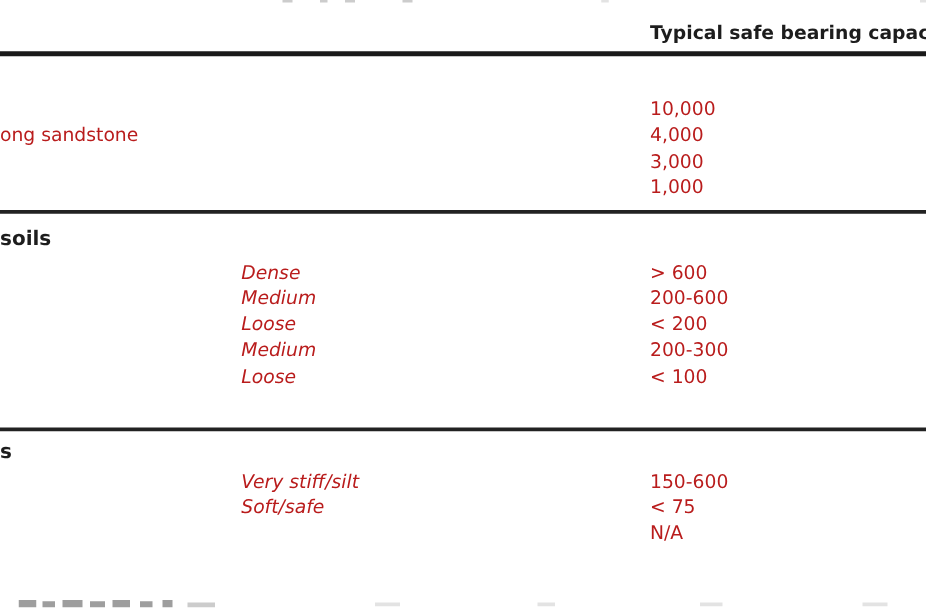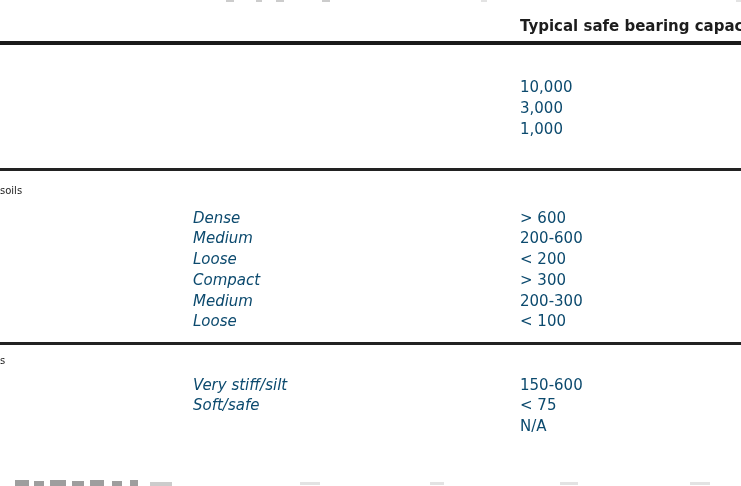--- a/index.html
+++ b/index.html
@@ -19,36 +19,36 @@
     white-space: nowrap; line-height: 22px;
   }
 
   .rule { left: 0; width: 741px; background: #1f1f1f; }
   .rule-1 { top: 41px;  height: 4px; background: #1a1a1a; }
   .rule-2 { top: 168px; height: 3px; background: #222222; }
   .rule-3 { top: 342px; height: 3px; background: #222222; }
 
   .section-title {
     left: 0;
-    font-size: 10px; font-weight: normal; color: #1d1d1d;
+    font-size: 16px; font-weight: bold; color: #1d1d1d;
     line-height: 21px; white-space: nowrap;
   }
   .title-soils { top: 180px; }
   .title-s    { top: 350px; }
 
   .rows { left: 0; width: 741px; }
   .rows-rock     { top: 77px; }
   .rows-granular { top: 207.5px; }
   .rows-cohesive { top: 374.5px; }
 
   .row { position: relative; height: 20.75px; }
   .cell {
     position: absolute; top: 0;
     font-size: 15px; line-height: 20.75px;
-    white-space: nowrap; color: #0c4a6e;
+    white-space: nowrap; color: #b91c1c;
   }
   .c-label { left: 0; }
   .c-sub   { left: 193px; font-style: italic; }
   .c-value { left: 520px; }
 
   
   .remnant { position: absolute; background: #cccccc; }
   .remnant.dk { background: #9e9e9e; }
   .remnant.lt { background: #e3e3e3; }
 </style>
@@ -66,20 +66,24 @@
 
 <div class="abs col-header">Typical safe bearing capaci</div>
 
 <div class="abs rule rule-1"></div>
 
 <div class="abs rows rows-rock">
   <div class="row">
     <span class="cell c-value">10,000</span>
   </div>
   <div class="row">
+    <span class="cell c-label">ong sandstone</span>
+    <span class="cell c-value">4,000</span>
+  </div>
+  <div class="row">
     <span class="cell c-value">3,000</span>
   </div>
   <div class="row">
     <span class="cell c-value">1,000</span>
   </div>
 </div>
 
 <div class="abs rule rule-2"></div>
 
 <div class="abs section-title title-soils">soils</div>
@@ -89,24 +93,20 @@
     <span class="cell c-sub">Dense</span>
     <span class="cell c-value">&gt; 600</span>
   </div>
   <div class="row">
     <span class="cell c-sub">Medium</span>
     <span class="cell c-value">200-600</span>
   </div>
   <div class="row">
     <span class="cell c-sub">Loose</span>
     <span class="cell c-value">&lt; 200</span>
-  </div>
-  <div class="row">
-    <span class="cell c-sub">Compact</span>
-    <span class="cell c-value">&gt; 300</span>
   </div>
   <div class="row">
     <span class="cell c-sub">Medium</span>
     <span class="cell c-value">200-300</span>
   </div>
   <div class="row">
     <span class="cell c-sub">Loose</span>
     <span class="cell c-value">&lt; 100</span>
   </div>
 </div>

